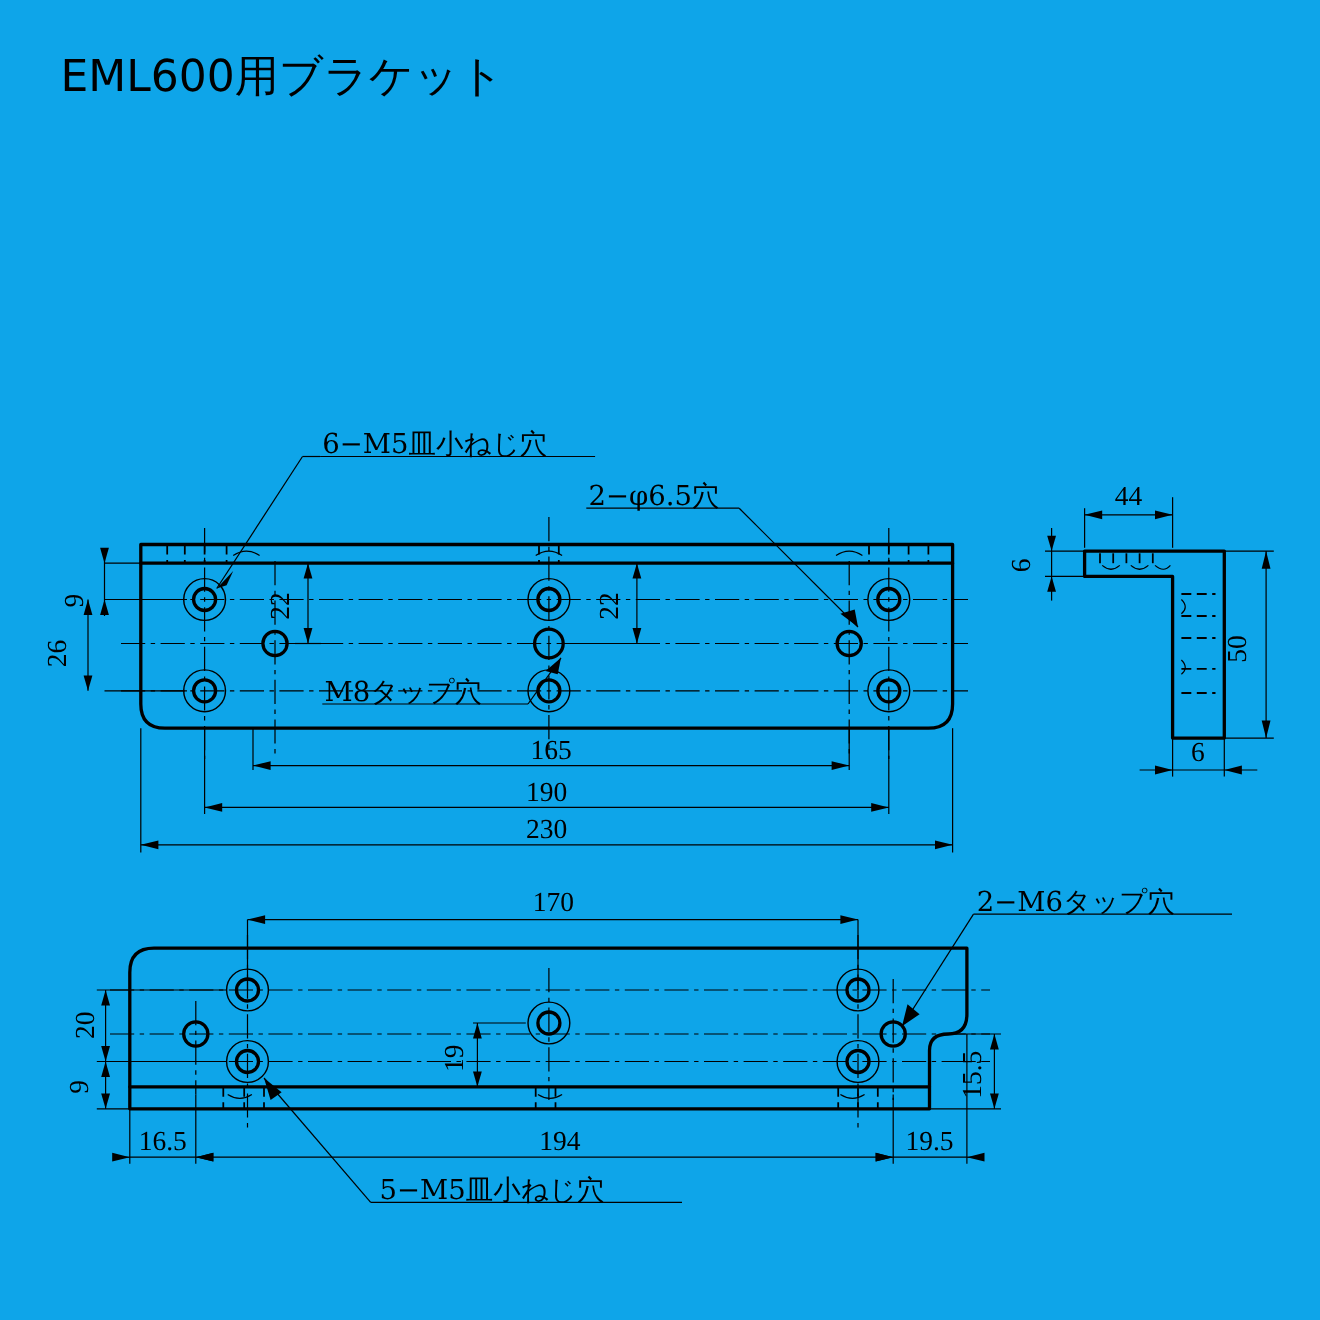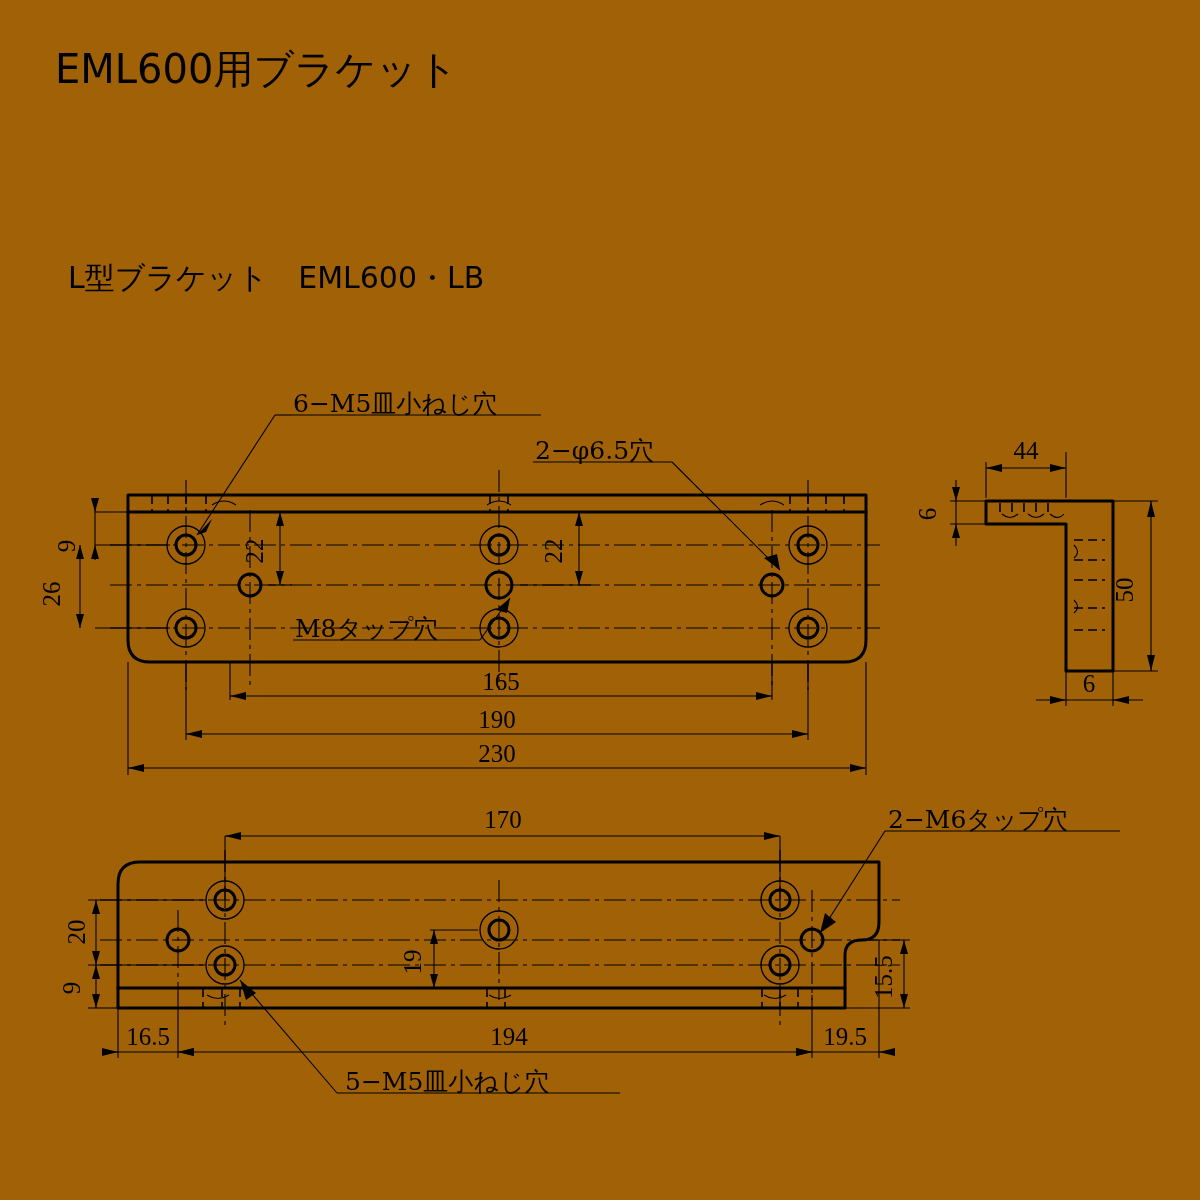--- a/index.html
+++ b/index.html
@@ -4,21 +4,21 @@
 <style>
   html, body {
     margin: 0;
     padding: 0;
     background: #ffffff;
   }
   #page {
     position: relative;
     width: 1200px;
     height: 1200px;
-    background: #a16207;
+    background: #0ea5e9;
     font-family: "Liberation Sans", sans-serif;
     overflow: hidden;
   }
   .title {
     position: absolute;
     left: 55px;
     top: 42px;
     font-size: 40px;
     font-family: "DejaVu Sans", sans-serif;
     font-weight: 500;
@@ -59,21 +59,20 @@
     font-size: 25px;
     fill: #000;
   }
 </style>
 </head>
 <body>
 
 <div id="page">
 
   <div class="title">EML600用ブラケット</div>
-  <div class="subtitle">L型ブラケット　EML600・LB</div>
 
   <svg id="drawing" viewBox="0 0 1200 1200">
 
     <g>
 
       <path class="ol" d="M128,495 L866,495 L866,512 L128,512 Z"></path>
 
       <path class="ol" d="M128,512 L128,640 Q128,662 150,662 L844,662 Q866,662 866,640 L866,512"></path>
 
       <g>

